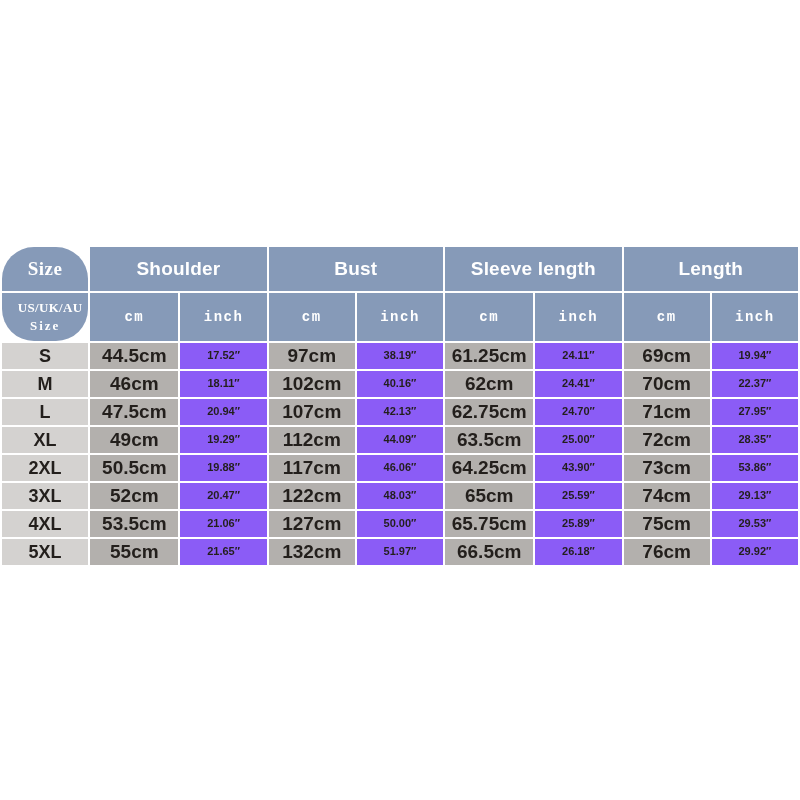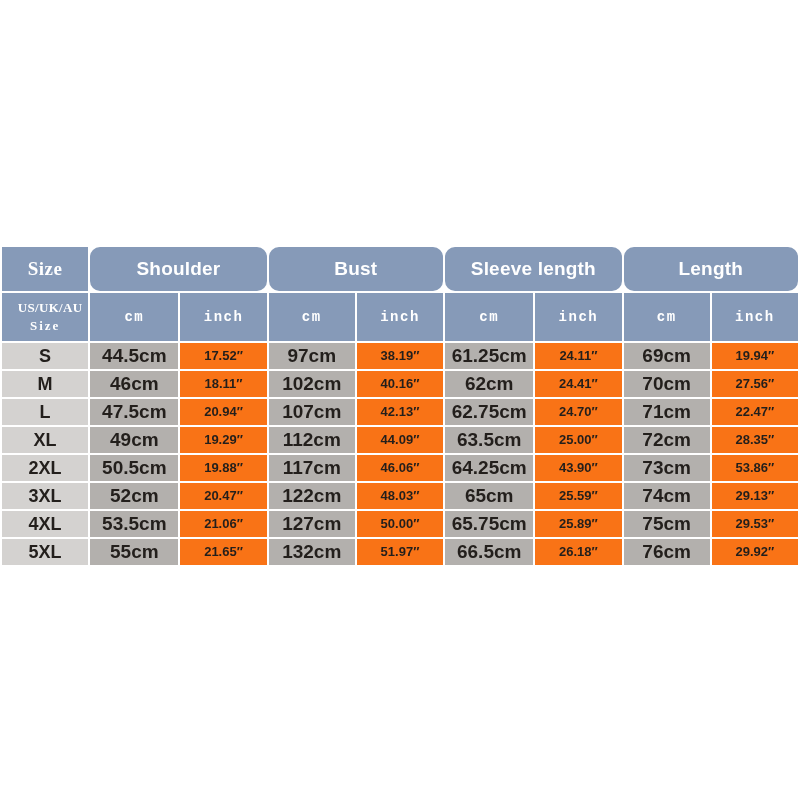--- a/index.html
+++ b/index.html
@@ -40,21 +40,20 @@
 
   
   .hdr-group {
     background: #869ab8;
     color: #ffffff;
     font-family: "Liberation Sans", sans-serif;
     font-weight: bold;
     font-size: 19px;
     letter-spacing: 0.2px;
     height: 44px;
-    border-radius: 10px;
   }
 
   .hdr-size {
     background: #869ab8;
     color: #ffffff;
     font-family: "Liberation Serif", serif;
     font-weight: bold;
     font-size: 19px;
     letter-spacing: 0.5px;
     height: 44px;
@@ -83,25 +82,25 @@
   .cell-cm {
     background: #b3b0ad;
     color: #231f1c;
     font-family: "Liberation Sans", sans-serif;
     font-weight: bold;
     font-size: 19px;
     height: 26px;
   }
 
   .cell-inch {
-    background: #f97316;
+    background: #8b5cf6;
     color: #231f1c;
     font-family: "Liberation Sans", sans-serif;
     font-weight: bold;
-    font-size: 13px;
+    font-size: 11px;
     height: 26px;
   }
 </style>
 </head>
 <body>
 
 <div id="size-chart-wrap">
   <table class="size-chart">
     <colgroup>
       <col style="width:86px">
@@ -110,21 +109,21 @@
       <col style="width:86px">
         <col style="width:86px">
       <col style="width:88px">
         <col style="width:86px">
       <col style="width:86px">
         <col style="width:86px">
     </colgroup>
 
     <thead>
       <tr>
-        <th class="hdr-size" rowspan="2" style="padding: 0px; vertical-align: top;">
+        <th class="hdr-size" rowspan="2" style="padding: 0px; vertical-align: top; border-radius: 32px;">
             <div style="height: 44px; display: flex; align-items: center; justify-content: center; font-family: &quot;Liberation Serif&quot;, serif; font-weight: bold; font-size: 19px;">Size</div>
             <div style="height: 2px; background: rgb(255, 255, 255);"></div>
             <div style="height: 48px; display: flex; flex-direction: column; align-items: center; justify-content: center; font-family: &quot;Liberation Serif&quot;, serif; font-weight: bold; font-size: 13px; line-height: 1.35;">
               <span style="letter-spacing: 0.3px; margin-left: 10px;">US/UK/AU</span>
               <span style="letter-spacing: 2px;">Size</span>
             </div>
           </th>
         <th class="hdr-group" colspan="2">Shoulder</th>
         <th class="hdr-group" colspan="2">Bust</th>
         <th class="hdr-group" colspan="2">Sleeve length</th>
@@ -156,32 +155,32 @@
         </tr>
         <tr>
           <td class="cell-size">M</td>
           <td class="cell-cm">46cm</td>
           <td class="cell-inch">18.11″</td>
           <td class="cell-cm">102cm</td>
           <td class="cell-inch">40.16″</td>
           <td class="cell-cm">62cm</td>
           <td class="cell-inch">24.41″</td>
           <td class="cell-cm">70cm</td>
-          <td class="cell-inch">27.56″</td>
+          <td class="cell-inch">22.37″</td>
         </tr>
         <tr>
           <td class="cell-size">L</td>
           <td class="cell-cm">47.5cm</td>
           <td class="cell-inch">20.94″</td>
           <td class="cell-cm">107cm</td>
           <td class="cell-inch">42.13″</td>
           <td class="cell-cm">62.75cm</td>
           <td class="cell-inch">24.70″</td>
           <td class="cell-cm">71cm</td>
-          <td class="cell-inch">22.47″</td>
+          <td class="cell-inch">27.95″</td>
         </tr>
         <tr>
           <td class="cell-size">XL</td>
           <td class="cell-cm">49cm</td>
           <td class="cell-inch">19.29″</td>
           <td class="cell-cm">112cm</td>
           <td class="cell-inch">44.09″</td>
           <td class="cell-cm">63.5cm</td>
           <td class="cell-inch">25.00″</td>
           <td class="cell-cm">72cm</td>

